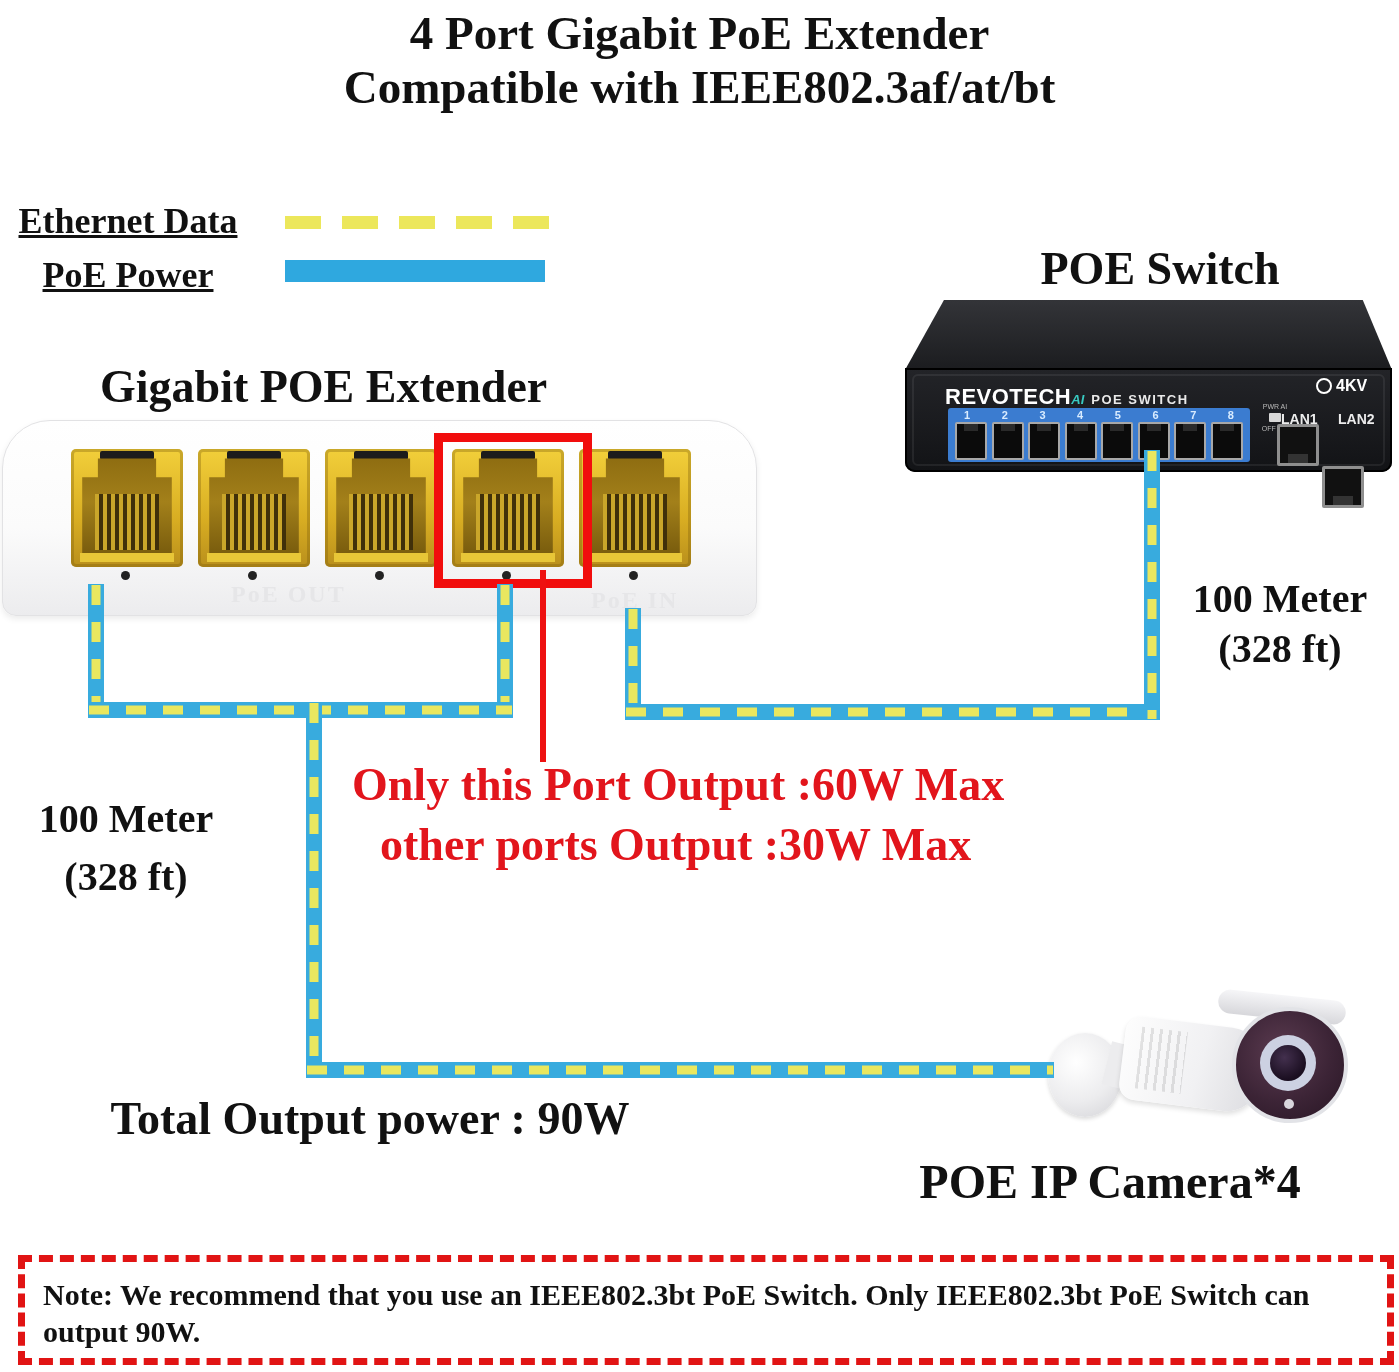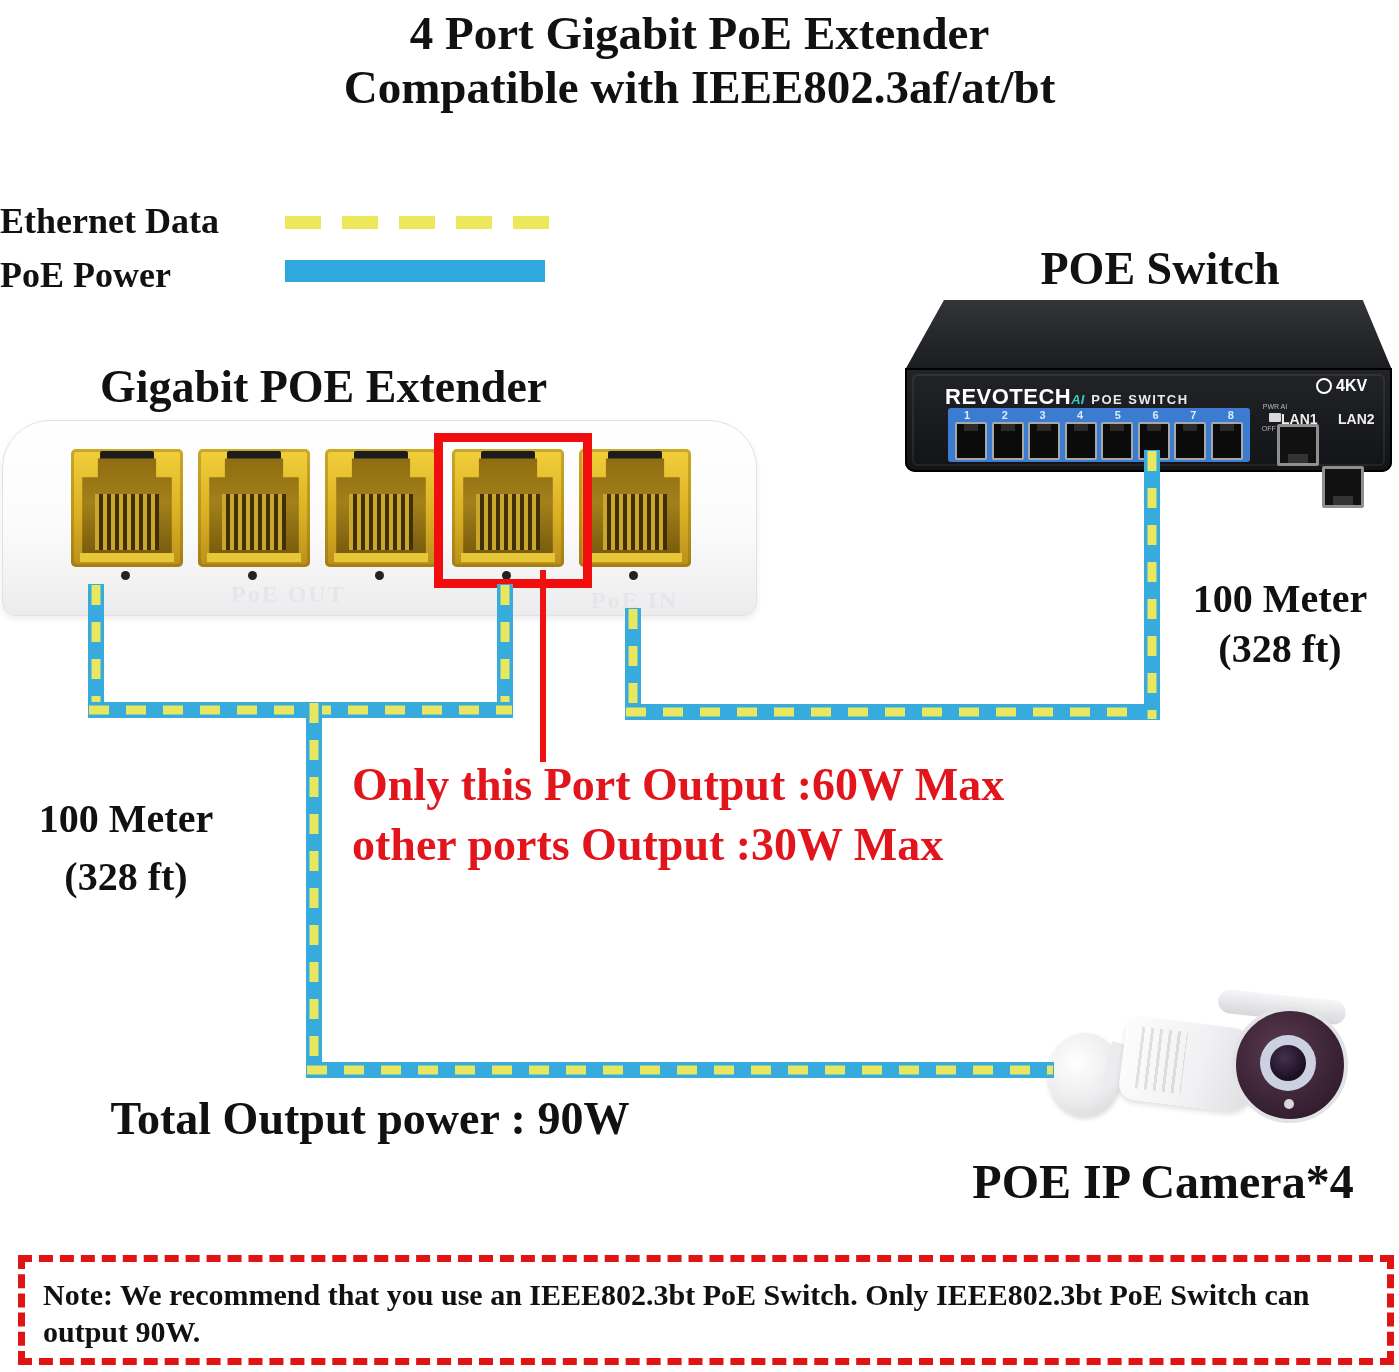--- a/index.html
+++ b/index.html
@@ -4,31 +4,31 @@
 <style>
   html,body{margin:0;padding:0;background:#fff;}
   .page{position:relative;width:1399px;height:1372px;background:#fff;overflow:hidden;
         font-family:"Liberation Serif",serif;color:#111;}
   .abs{position:absolute;}
 
   
   .title{left:0;top:6px;width:1399px;font-size:47px;line-height:54px;font-weight:bold;text-align:center;}
   .h-ext{left:100px;top:360px;width:660px;font-size:46px;font-weight:bold;}
   .h-sw{left:960px;top:242px;width:400px;font-size:46px;font-weight:bold;text-align:center;}
-  .legend-label{width:256px;font-size:36px;font-weight:bold;text-align:left;}
+  .legend-label{width:256px;font-size:36px;font-weight:bold;text-align:center;text-decoration:underline;}
   .dash-line{left:285px;top:216px;width:266px;height:13px;
      background:repeating-linear-gradient(90deg,#ece75b 0 36px,rgba(0,0,0,0) 36px 57px);}
   .solid-line{left:285px;top:260px;width:260px;height:22px;background:#2fa8df;}
 
   .lbl-poe-input{left:630px;top:626px;width:460px;font-size:46px;font-weight:bold;text-align:center;}
   .lbl-dist-r{left:1162px;top:574px;width:236px;font-size:40px;line-height:50px;font-weight:bold;text-align:center;}
   .lbl-dist-l{left:28px;top:790px;width:196px;font-size:40px;line-height:58px;font-weight:bold;text-align:center;}
   .lbl-red{left:352px;width:760px;font-size:46px;font-weight:bold;color:#e2151c;}
   .lbl-total{left:55px;top:1092px;width:630px;font-size:46px;font-weight:bold;text-align:center;}
-  .lbl-camera{left:928px;top:1154px;width:470px;font-size:48px;font-weight:bold;text-align:center;}
+  .lbl-camera{left:875px;top:1154px;width:470px;font-size:48px;font-weight:bold;text-align:center;}
 
   
   .note{left:18px;top:1255px;width:1326px;height:68px;border:7px dashed #e11414;
         padding:14px 18px;font-size:30px;line-height:37px;font-weight:bold;}
 
   
   .extender{left:2px;top:420px;width:753px;height:194px;
      background:linear-gradient(180deg,#ffffff 0%,#fbfbfb 55%,#ececee 100%);
      border:1px solid #e2e2e4;border-radius:48px 48px 14px 14px;
      box-shadow:0 3px 6px rgba(0,0,0,.08);}
@@ -223,21 +223,21 @@
 
   <div class="abs lbl-dist-r">
     <div>100 Meter</div>
     <div>(328 ft)</div>
   </div>
   <div class="abs lbl-dist-l">
     <div>100 Meter</div>
     <div>(328 ft)</div>
   </div>
   <div class="abs lbl-red" style="top:758px;">Only this Port Output :60W Max</div>
-  <div class="abs lbl-red" style="top:818px;">other ports Output :30W Max</div>
+  <div class="abs lbl-red" style="top:818px;margin-left:28px;">other ports Output :30W Max</div>
   <div class="abs lbl-total">Total Output power : 90W</div>
   <div class="abs lbl-camera">POE IP Camera*4</div>
 
   <div class="abs camera">
     <div class="cam-mount"></div>
     <div class="cam-arm"></div>
     <div class="cam-body">
         <div class="vents"></div>
       </div>
     <div class="cam-hood"></div>

